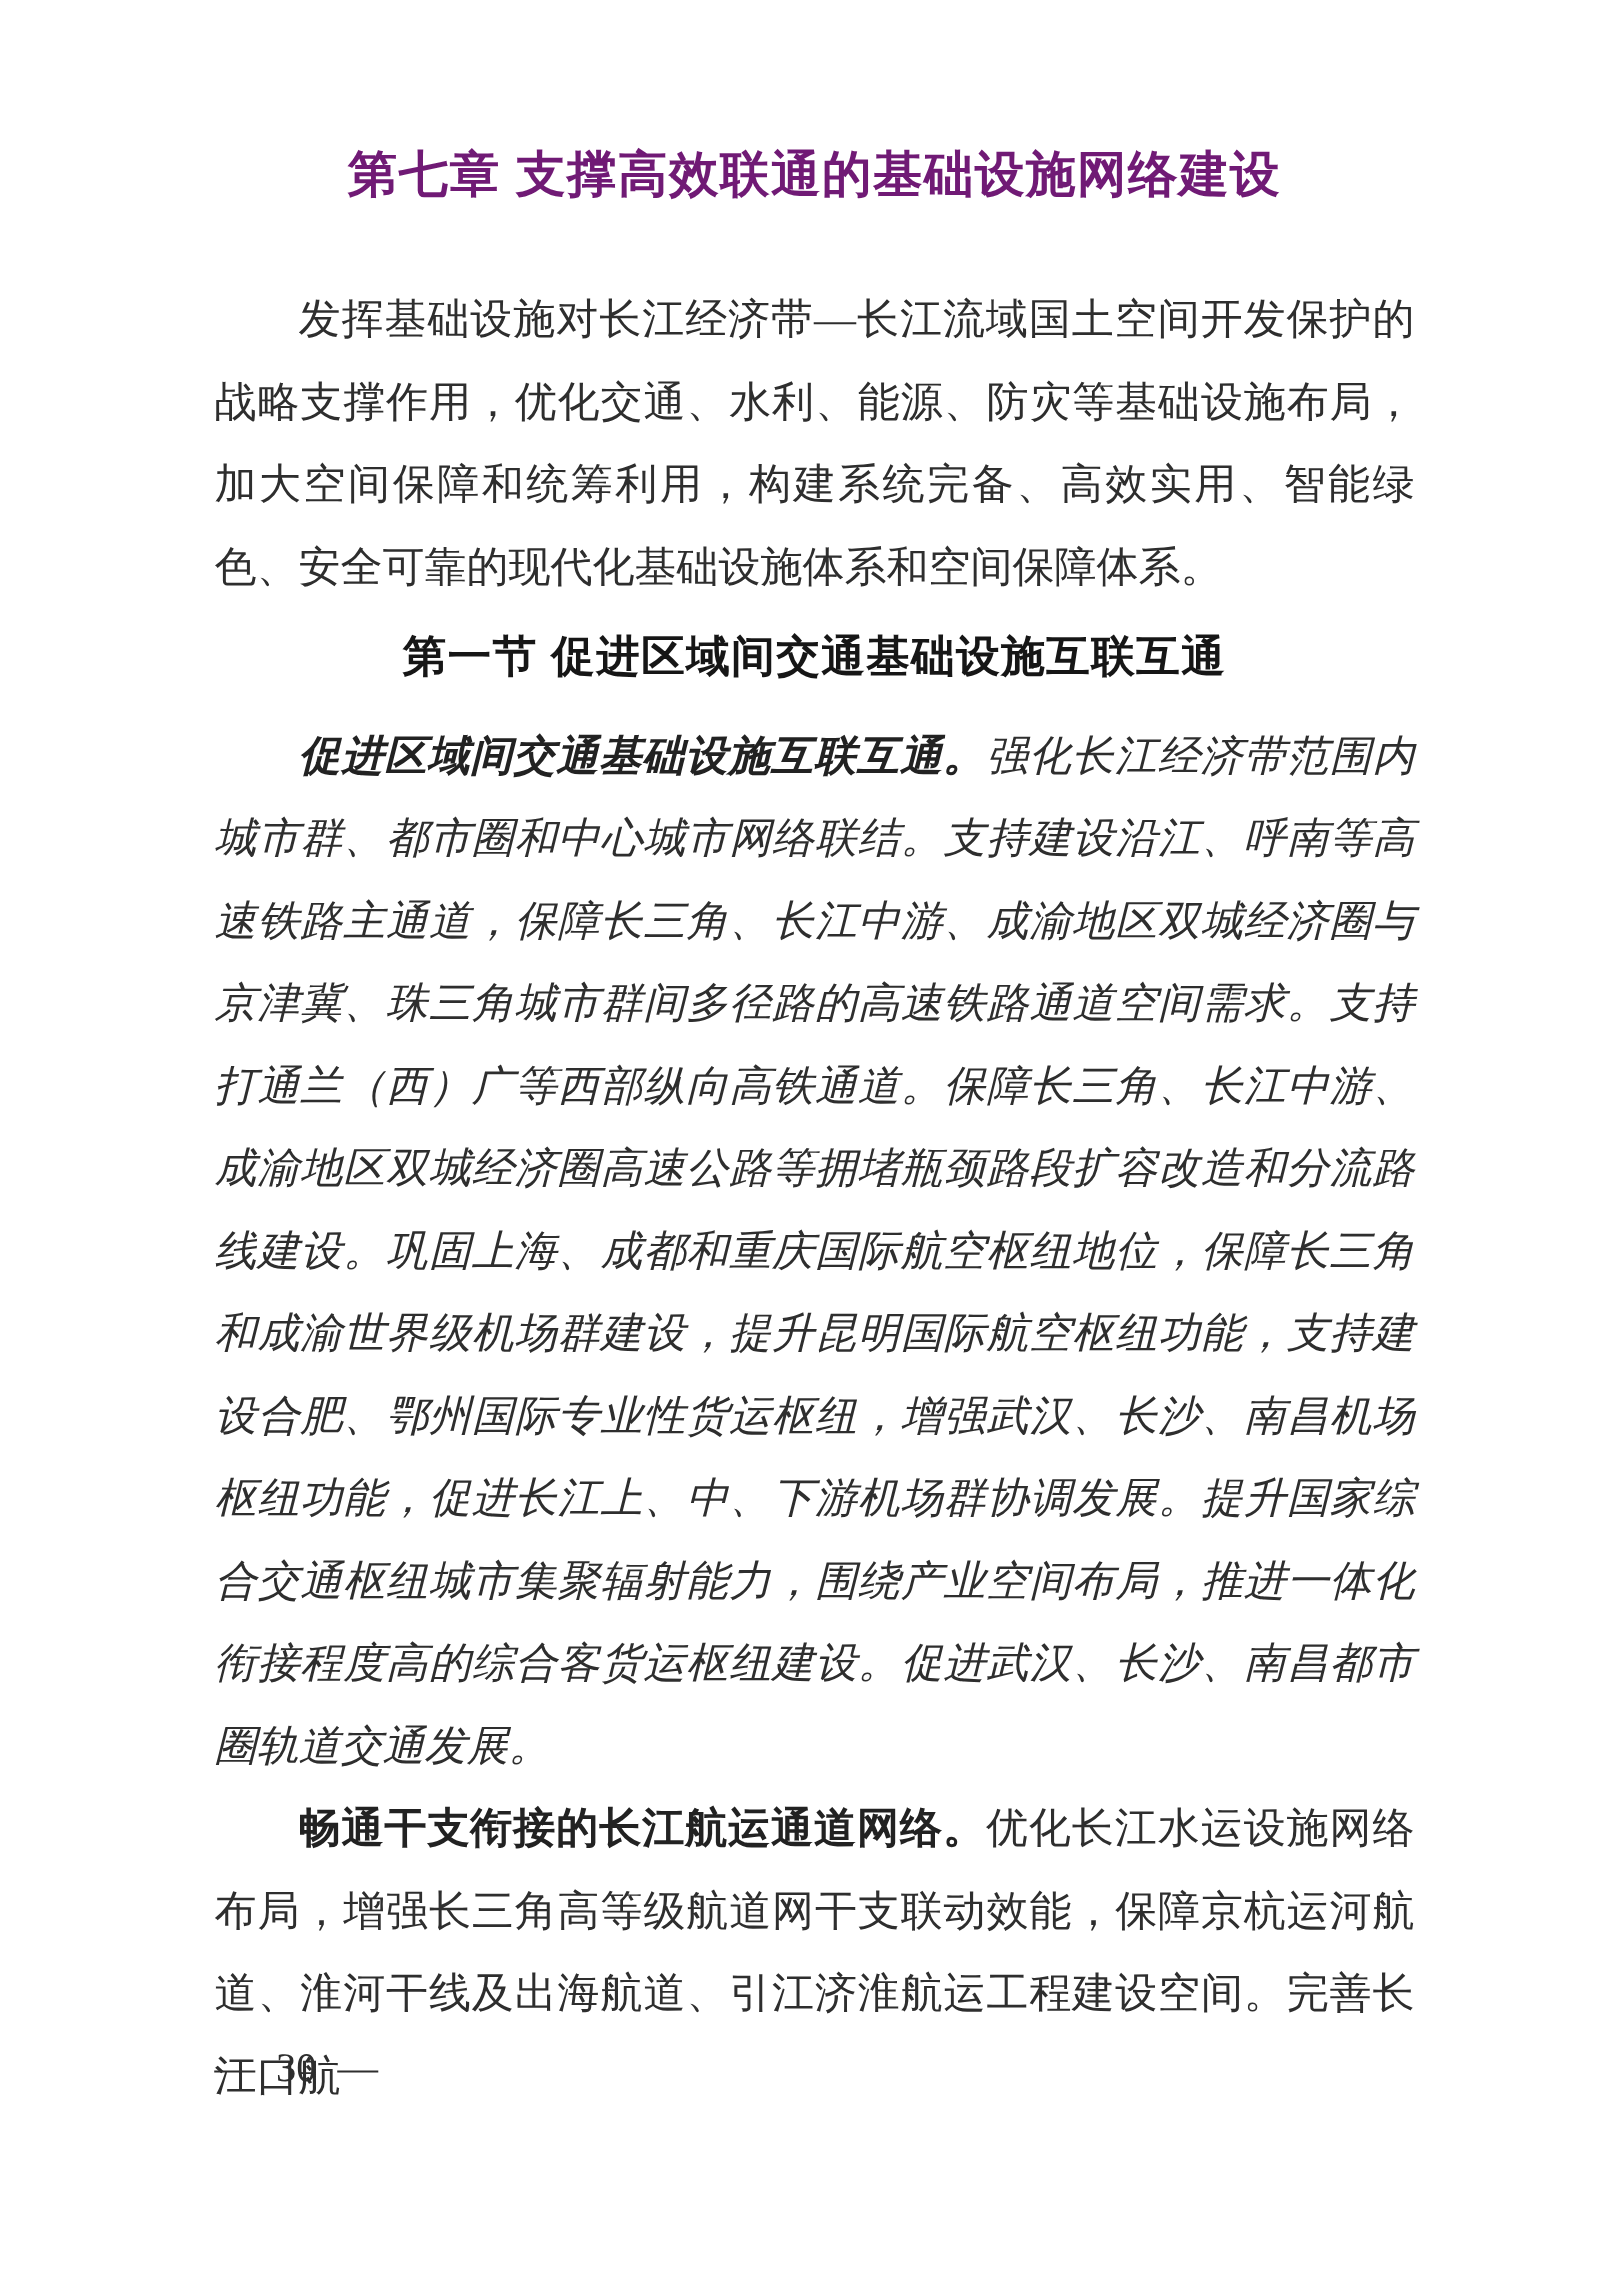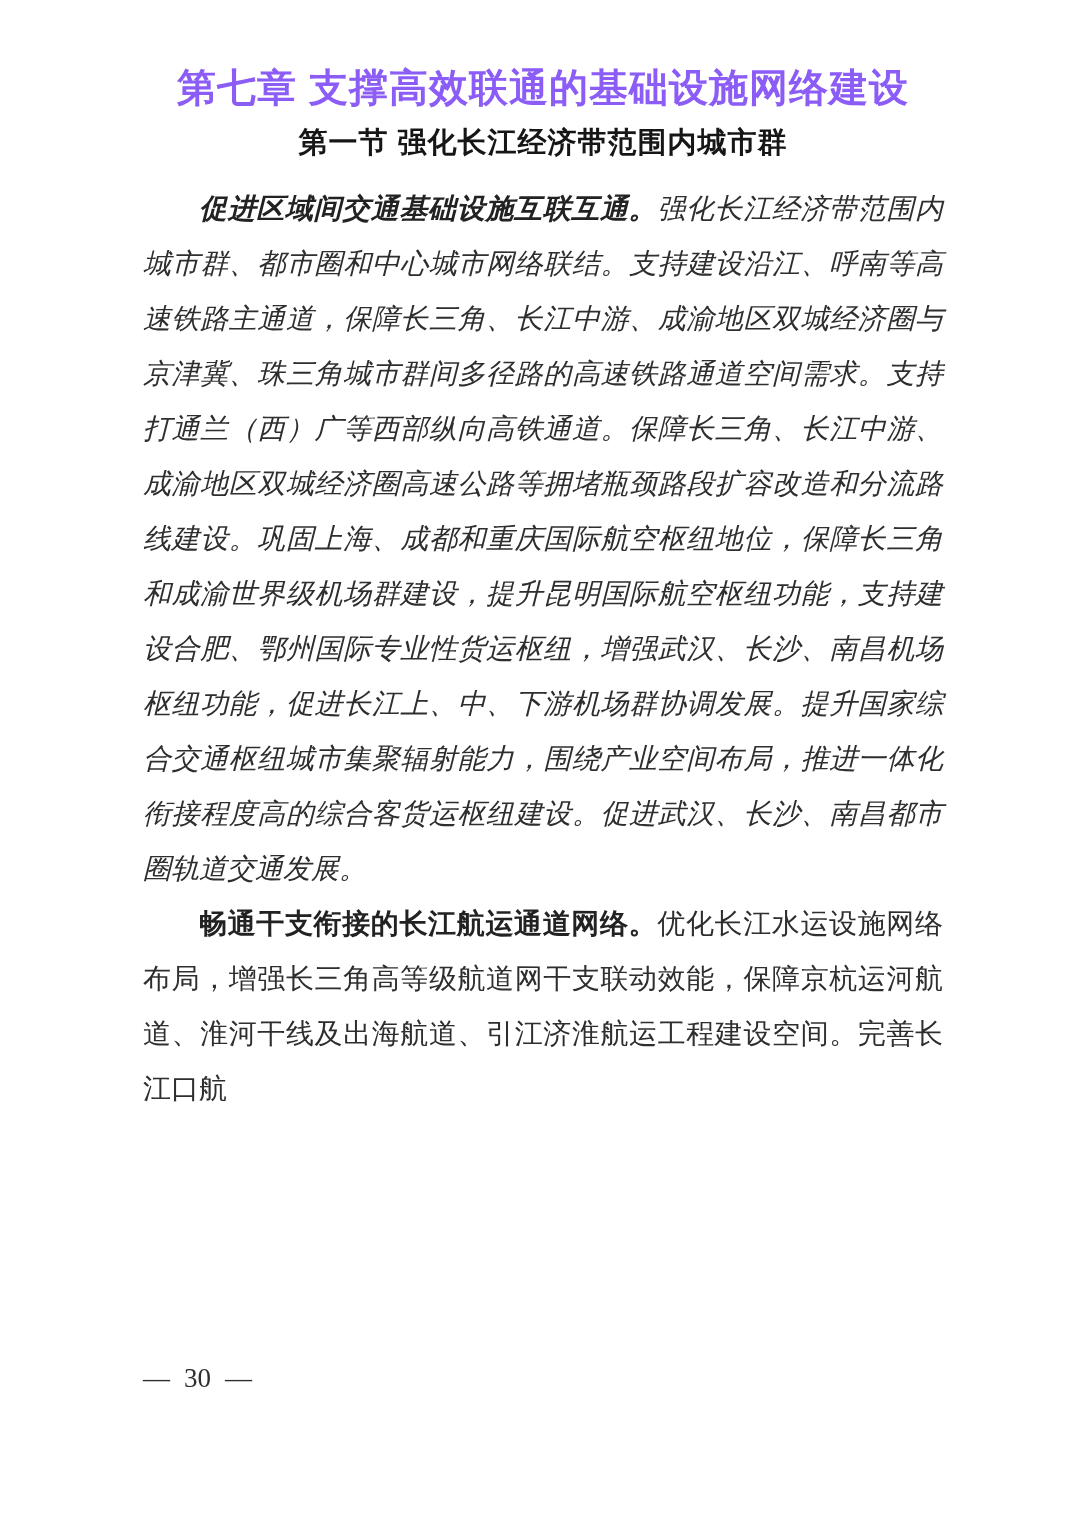--- a/index.html
+++ b/index.html
@@ -14,28 +14,28 @@
     background: #ffffff;
     overflow: hidden;
     font-family: "Liberation Serif", "DejaVu Serif", serif;
     color: #2e2e2e;
   }
   .content {
     margin-left: 143px;
     width: 800px;
   }
   .chapter-title {
-    padding-top: 66px;
+    padding-top: 94px;
     margin: 0;
     font-family: "Liberation Sans", "DejaVu Sans", sans-serif;
     font-weight: 700;
-    font-size: 39px;
+    font-size: 33px;
     line-height: 44px;
     text-align: center;
-    color: #8b5cf6;
+    color: #701a75;
     letter-spacing: 1px;
   }
   .section-title {
     margin: 12px 0 0 0;
     font-family: "Liberation Sans", "DejaVu Sans", sans-serif;
     font-weight: 700;
     font-size: 29px;
     line-height: 40px;
     text-align: center;
     color: #161616;
@@ -69,22 +69,23 @@
   }
 </style>
 </head>
 <body>
 
 <div class="page">
   <div class="content">
 
     <h1 class="chapter-title">第七章 支撑高效联通的基础设施网络建设</h1>
 
+    <p class="body-para intro">发挥基础设施对长江经济带—长江流域国土空间开发保护的战略支撑作用，优化交通、水利、能源、防灾等基础设施布局，加大空间保障和统筹利用，构建系统完备、高效实用、智能绿色、安全可靠的现代化基础设施体系和空间保障体系。</p>
 
-    <h2 class="section-title">第一节 强化长江经济带范围内城市群</h2>
+    <h2 class="section-title">第一节 促进区域间交通基础设施互联互通</h2>
 
     <p class="body-para after-section"><span class="lead-bold">促进区域间交通基础设施互联互通。</span><span>强化长江经济带范围内城市群、都市圈和中心城市网络联结。支持建设沿江、呼南等高速铁路主通道，保障长三角、长江中游、成渝地区双城经济圈与京津冀、珠三角城市群间多径路的高速铁路通道空间需求。支持打通兰（西）广等西部纵向高铁通道。保障长三角、长江中游、成渝地区双城经济圈高速公路等拥堵瓶颈路段扩容改造和分流路线建设。巩固上海、成都和重庆国际航空枢纽地位，保障长三角和成渝世界级机场群建设，提升昆明国际航空枢纽功能，支持建设合肥、鄂州国际专业性货运枢纽，增强武汉、长沙、南昌机场枢纽功能，促进长江上、中、下游机场群协调发展。提升国家综合交通枢纽城市集聚辐射能力，围绕产业空间布局，推进一体化衔接程度高的综合客货运枢纽建设。促进武汉、长沙、南昌都市圈轨道交通发展。</span></p>
 
     <p class="body-para"><span class="lead-bold">畅通干支衔接的长江航运通道网络。</span><span>优化长江水运设施网络布局，增强长三角高等级航道网干支联动效能，保障京杭运河航道、淮河干线及出海航道、引江济淮航运工程建设空间。完善长江口航</span></p>
 
   </div>
 
   <div class="page-footer">
     <span>—</span>
     <span>30</span>

